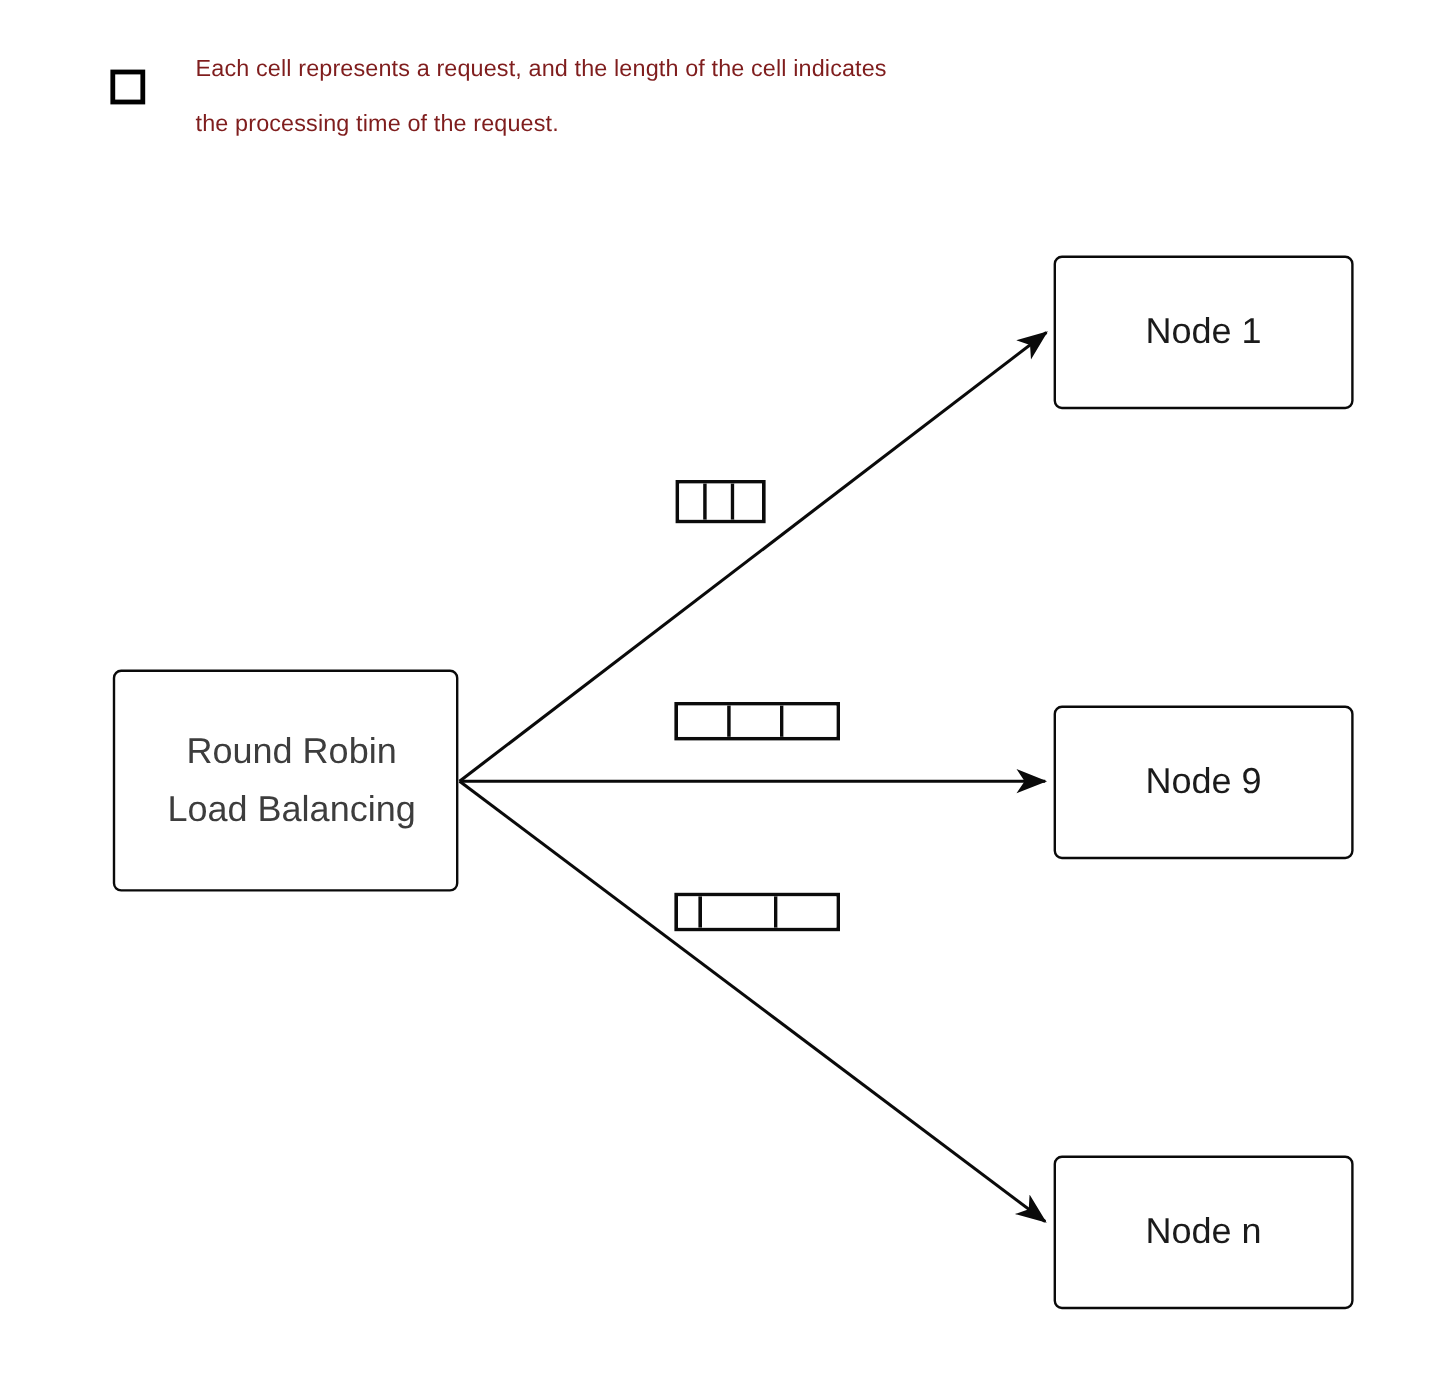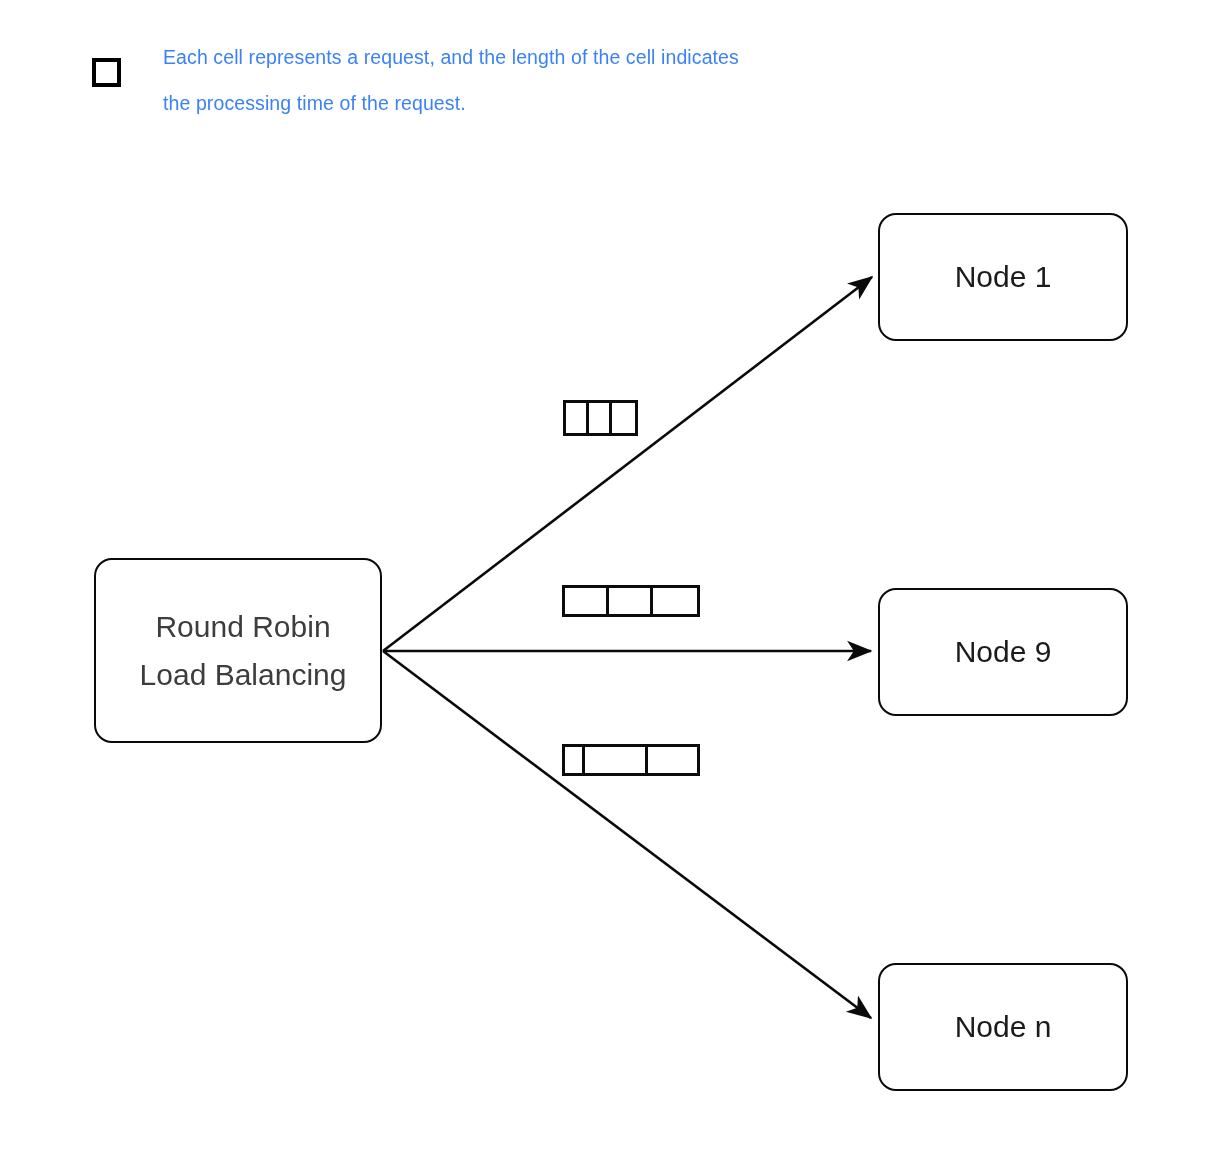--- a/index.html
+++ b/index.html
@@ -41,31 +41,31 @@
     background: #ffffff;
     box-sizing: border-box;
   }
   .legend-text {
     position: absolute;
     left: 71px;
     top: 0px;
     width: 790px;
     font-size: 19.5px;
     line-height: 46px;
-    color: #3b82f6;
+    color: #7f1d1d;
     white-space: pre-line;
     letter-spacing: 0.1px;
   }
 
   
   .box {
     position: absolute;
     box-sizing: border-box;
     border: 2.2px solid #0a0a0a;
-    border-radius: 18px;
+    border-radius: 7px;
     background: #ffffff;
     display: flex;
     align-items: center;
     justify-content: center;
     text-align: center;
   }
   .box-label {
     font-size: 30px;
     line-height: 40px;
     color: #1b1b1b;

